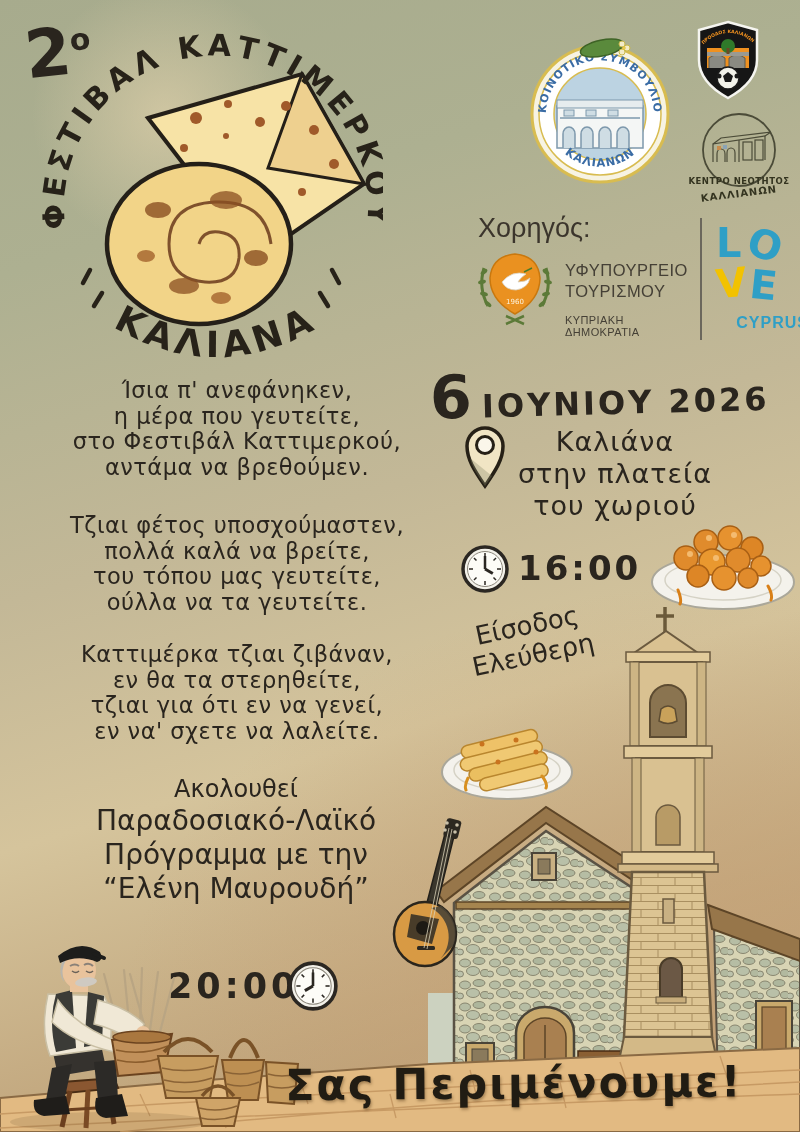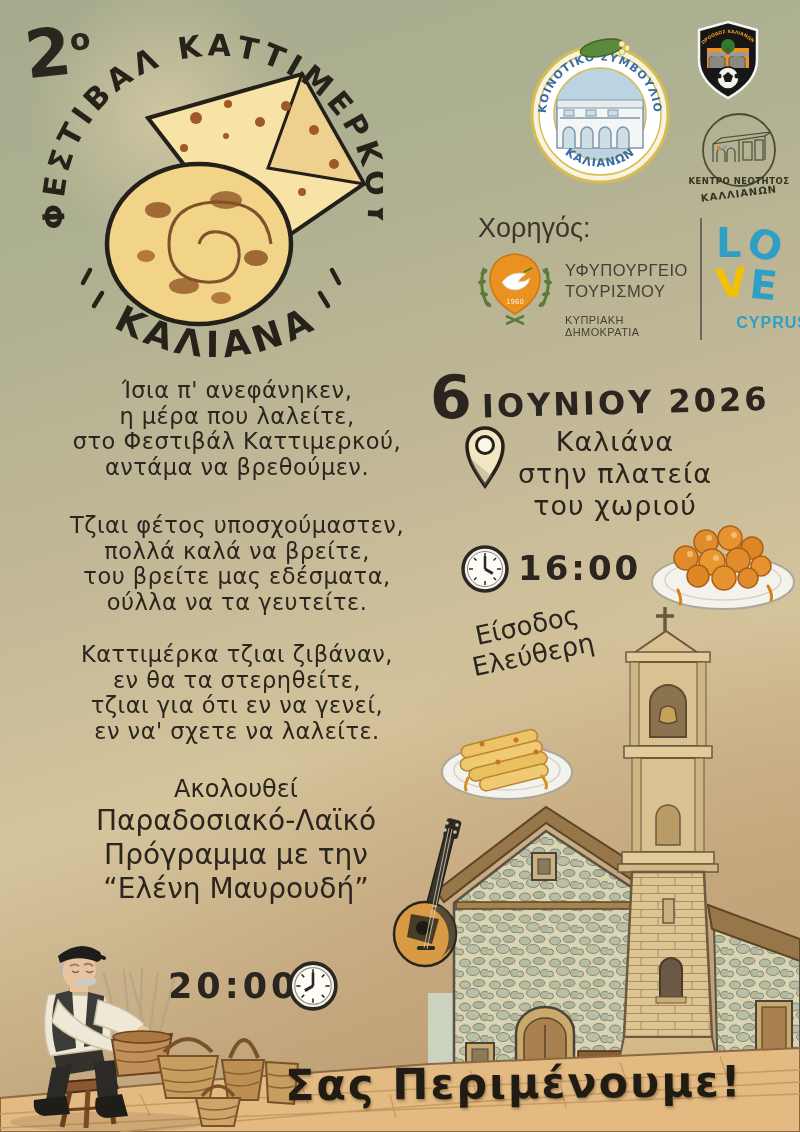--- a/index.html
+++ b/index.html
@@ -293,28 +293,28 @@
   </svg>
   <div class="abs hw" style="left:518px;top:548px;font-size:34px;font-weight:bold;letter-spacing:3px;">16:00</div>
 
   <div class="abs hw center" style="left:440px;top:610px;width:180px;transform:rotate(-12deg);">
     <div style="font-size:26px;line-height:30px;">Είσοδος</div>
     <div style="font-size:26px;line-height:30px;">Ελεύθερη</div>
   </div>
 
   <div class="abs hw center" style="left:22px;top:378px;width:430px;">
     <div class="poemline">Ίσια π' ανεφάνηκεν,</div>
-    <div class="poemline">η μέρα που λαλείτε,</div>
+    <div class="poemline">η μέρα που γευτείτε,</div>
     <div class="poemline">στο Φεστιβάλ Καττιμερκού,</div>
     <div class="poemline">αντάμα να βρεθούμεν.</div>
   </div>
   <div class="abs hw center" style="left:22px;top:513px;width:430px;">
     <div class="poemline">Τζιαι φέτος υποσχούμαστεν,</div>
     <div class="poemline">πολλά καλά να βρείτε,</div>
-    <div class="poemline">του βρείτε μας εδέσματα,</div>
+    <div class="poemline">του τόπου μας γευτείτε,</div>
     <div class="poemline">ούλλα να τα γευτείτε.</div>
   </div>
   <div class="abs hw center" style="left:22px;top:642px;width:430px;">
     <div class="poemline">Καττιμέρκα τζιαι ζιβάναν,</div>
     <div class="poemline">εν θα τα στερηθείτε,</div>
     <div class="poemline">τζιαι για ότι εν να γενεί,</div>
     <div class="poemline">εν να' σχετε να λαλείτε.</div>
   </div>
 
   <div class="abs hw center" style="left:18px;top:774px;width:436px;">

